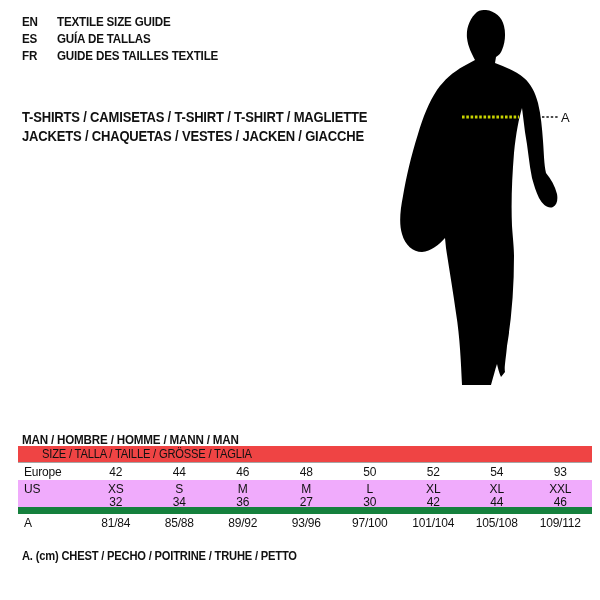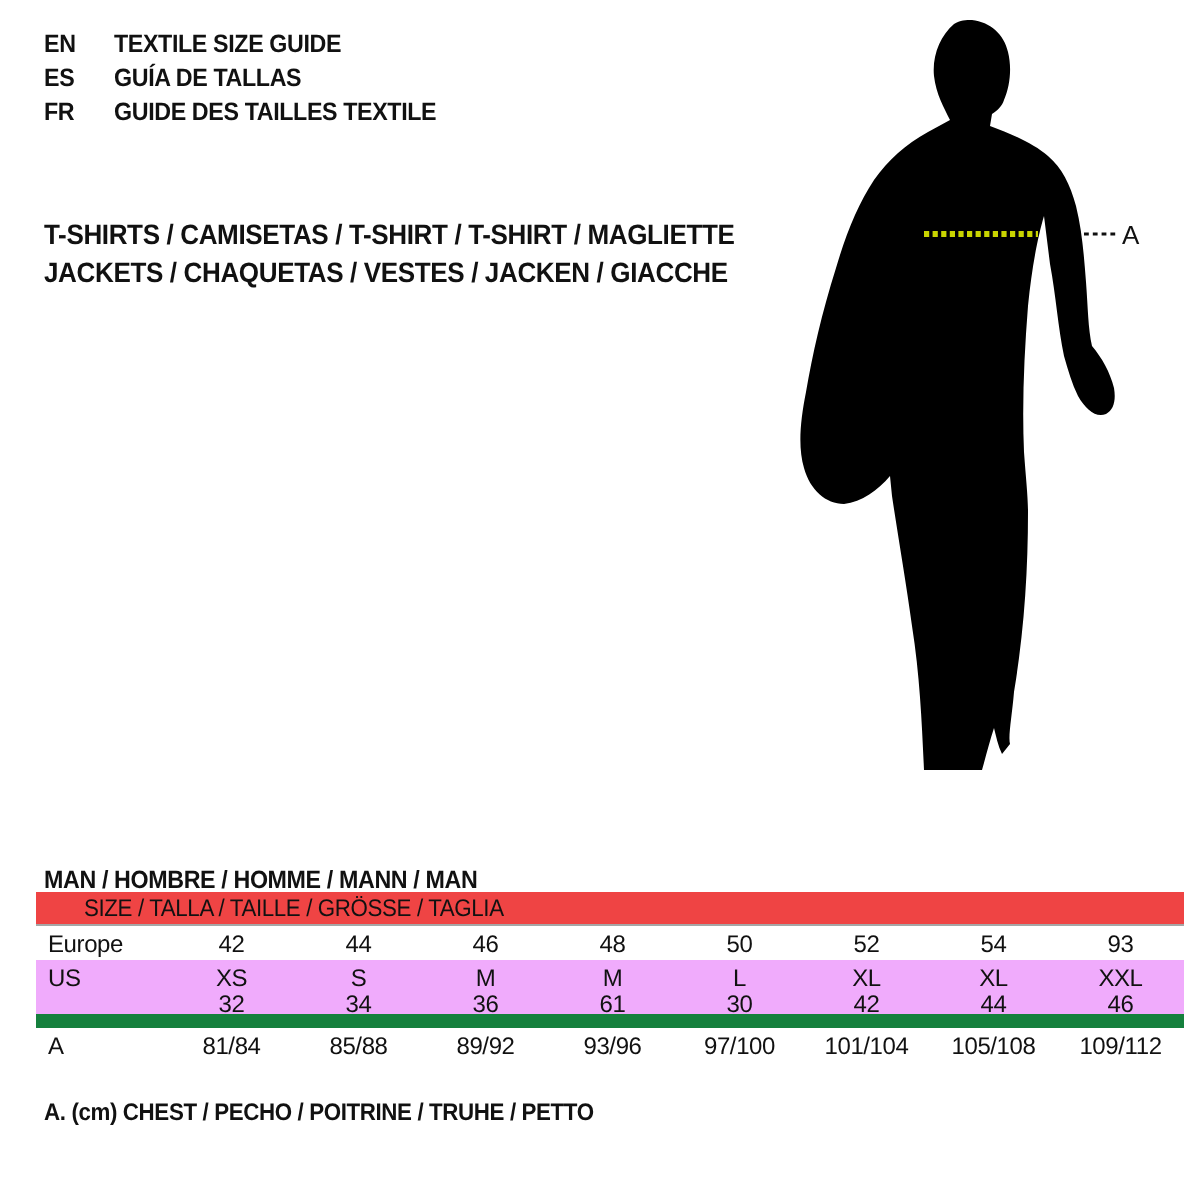--- a/index.html
+++ b/index.html
@@ -140,21 +140,21 @@
       <span class="t-cell">XL</span>
       <span class="t-cell">XL</span>
       <span class="t-cell">XXL</span>
     </div>
 
     <div class="t-row stripe stripe-last">
       <span class="t-label"></span>
       <span class="t-cell">32</span>
       <span class="t-cell">34</span>
       <span class="t-cell">36</span>
-      <span class="t-cell">61</span>
+      <span class="t-cell">27</span>
       <span class="t-cell">30</span>
       <span class="t-cell">42</span>
       <span class="t-cell">44</span>
       <span class="t-cell">46</span>
     </div>
 
     <div class="t-row">
       <span class="t-label">A</span>
       <span class="t-cell">81/84</span>
       <span class="t-cell">85/88</span>

